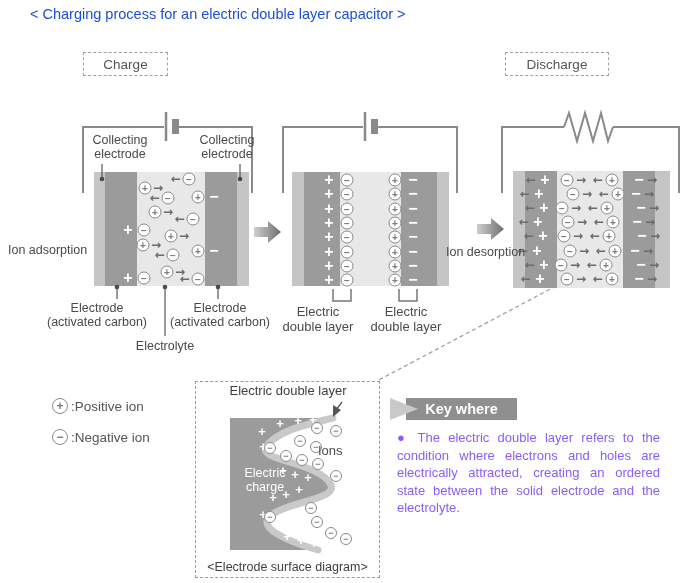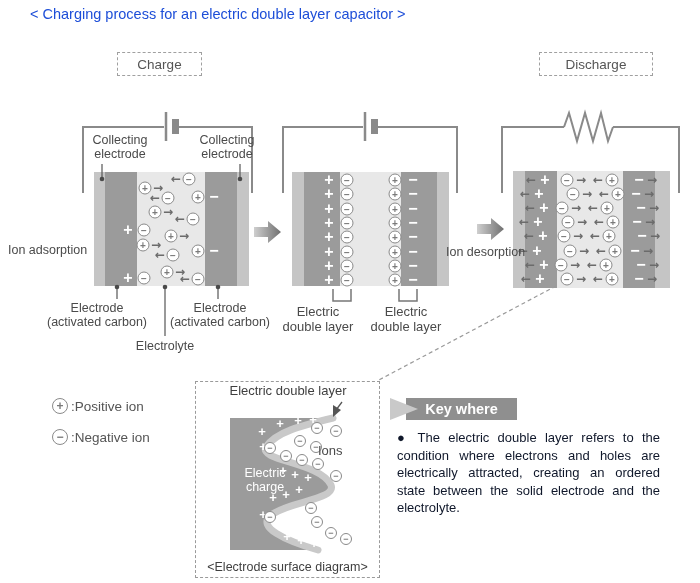--- a/index.html
+++ b/index.html
@@ -6,21 +6,21 @@
   #root{
     position:relative;width:700px;height:583px;background:#ffffff;
     font-family:"Liberation Sans", sans-serif;color:#4a4a4a;overflow:hidden;
   }
   .lbl{position:absolute;font-size:12.5px;line-height:14px;color:#4a4a4a;z-index:4;}
   .ctr{text-align:center;}
   #title{position:absolute;left:30px;top:6px;font-size:14.5px;color:#1d4ed8;z-index:4;}
   .stagebox{
     position:absolute;top:52px;height:24px;border:1px dashed #a0a0a0;background:#fff;
     display:flex;align-items:center;justify-content:center;font-size:13.5px;color:#555;
-    box-sizing:border-box;z-index:4;margin-left:34px;
+    box-sizing:border-box;z-index:4;
   }
   .panel{position:absolute;display:flex;z-index:1;}
   .strip{height:100%;}
   .s-col{background:var(--collector,#c5c5c5);}
   .s-el{background:var(--electrode,#9b9b9b);}
   .s-ly{background:var(--electrolyte,#e8e8e8);}
   #overlay{position:absolute;left:0;top:0;z-index:2;pointer-events:none;}
   .ion{
     position:absolute;width:13px;height:13px;border-radius:50%;
     border:1.4px solid #8a8a8a;background:#fff;color:#7a7a7a;
@@ -59,34 +59,34 @@
     position:absolute;left:406px;top:398px;width:111px;height:22px;background:var(--banner,#8f8f8f);
     color:#fff;font-size:14.5px;font-weight:bold;text-align:center;line-height:22px;z-index:1;
   }
   #kp-tri{
     position:absolute;left:390px;top:398px;width:0;height:0;z-index:2;
     border-top:11px solid transparent;border-bottom:11px solid transparent;
     border-left:28px solid #c9c9c9;
   }
   #kp-text{position:absolute;left:397px;top:429px;width:279px;z-index:4;}
   #kp-text p{
-    margin:0 16px 10px 0;font-size:13px;line-height:17.5px;color:#0f172a;text-align:justify;
+    margin:0 16px 10px 0;font-size:13px;line-height:17.5px;color:#8b5cf6;text-align:justify;
   }
 </style>
 </head>
 <body>
 
 <div id="root">
 
   <div id="title">&lt; Charging process for an electric double layer capacitor &gt;</div>
 
   <div class="stagebox" style="left:83px;width:85px;">
     <span>Charge</span>
   </div>
-  <div class="stagebox" style="left:505px;width:114px;">
+  <div class="stagebox" style="left:505px;width:104px;">
     <span>Discharge</span>
   </div>
 
   <div class="panel" style="left:94px;top:172px;width:155px;height:114px;">
     <div class="strip s-col" style="width:11px;"></div>
     <div class="strip s-el" style="width:32px;"></div>
     <div class="strip s-ly" style="width:68px;"></div>
     <div class="strip s-el" style="width:32px;"></div>
     <div class="strip s-col" style="width:12px;"></div>
   </div>

